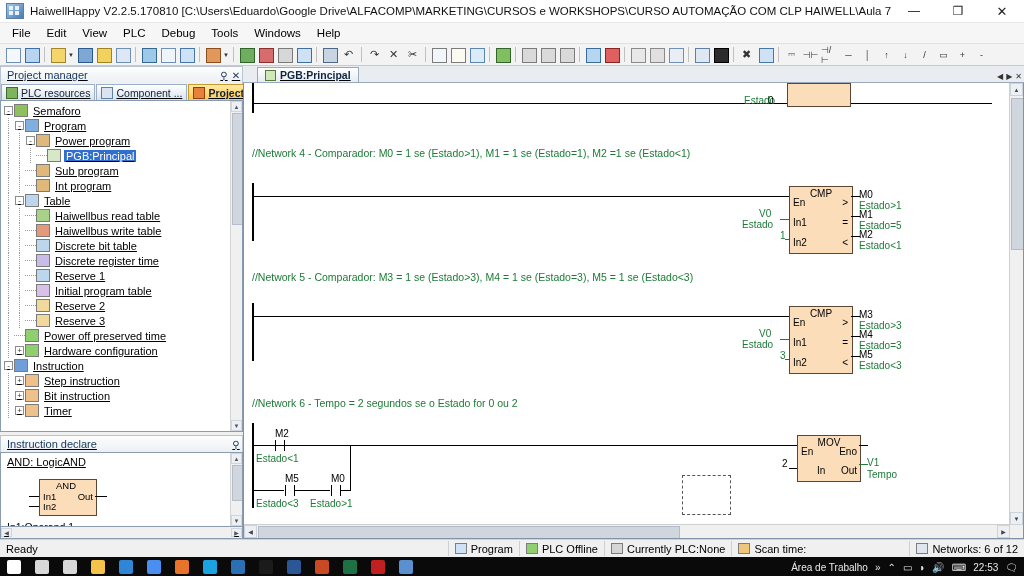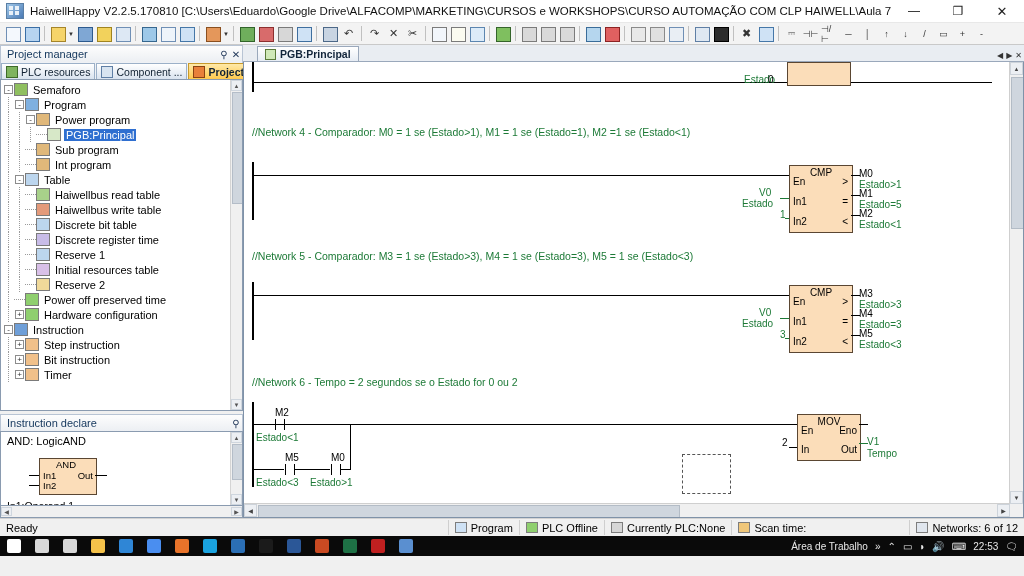--- a/index.html
+++ b/index.html
@@ -47,21 +47,21 @@
     height:21px;background:#f3f3f3;border-bottom:1px solid #c9c9c9;
     display:flex;align-items:center;padding-left:3px;gap:0px;
   }
   .tbtn{width:17px;height:17px;margin:0 1px;position:relative;flex:none;}
   .tsep{width:1px;height:15px;background:#c0c0c0;margin:0 3px;flex:none;}
   .tcaret{width:8px;height:17px;display:flex;align-items:center;justify-content:center;
           font-size:6px;color:#333;flex:none;}
   .g-sq{position:absolute;left:2px;top:2px;width:13px;height:13px;border:1px solid #7a7a7a;}
 
   
-  .body{display:flex;height:473px;background:#fde047;}
+  .body{display:flex;height:473px;background:#fde047;text-decoration:underline;}
 
   
   .leftcol{width:243px;flex:none;display:flex;flex-direction:column;background:#f0f0f0;}
 
   .panelhdr{
     height:16px;background:linear-gradient(#fdfdfd,#eceff3);
     border:1px solid #b8c4d4;border-bottom:none;
     display:flex;align-items:center;font-size:11px;color:#13365c;padding-left:6px;
   }
   .panelhdr .ttl{flex:1;}
@@ -175,20 +175,30 @@
   <div class="titlebar">
     <div class="ico"></div>
     <div class="titletext">HaiwellHappy V2.2.5.170810 [C:\Users\Eduardo\Google Drive\ALFACOMP\MARKETING\CURSOS e WORKSHOPS\CURSO AUTOMAÇÃO COM CLP HAIWELL\Aula 7 - Programação 4 - Semáfo</div>
     <div class="wbtns">
       <div class="wbtn">—</div>
       <div class="wbtn">❐</div>
       <div class="wbtn close">✕</div>
     </div>
   </div>
 
+  <div class="menubar">
+    <div class="menuitem">File</div>
+    <div class="menuitem">Edit</div>
+    <div class="menuitem">View</div>
+    <div class="menuitem">PLC</div>
+    <div class="menuitem">Debug</div>
+    <div class="menuitem">Tools</div>
+    <div class="menuitem">Windows</div>
+    <div class="menuitem">Help</div>
+  </div>
 
   <div class="toolbar" id="toolbar">
       <div class="tbtn">
         <span class="g-sq" style="background: rgb(244, 248, 253); border-color: rgb(111, 143, 181);"></span>
       </div>
       <div class="tbtn">
         <span class="g-sq" style="background: rgb(183, 212, 240); border-color: rgb(58, 110, 165);"></span>
       </div>
       <div class="tsep"></div>
       <div class="tbtn">
@@ -440,30 +450,39 @@
               <span class="ic" style="background: rgb(188, 214, 238);"></span>
               <span class="lbl">Reserve 1</span>
             </div>
             <div class="tnode">
               <div class="tline"></div>
               <div class="tline"></div>
               <div class="tw">
                 <span style="display:block;width:11px;height:1px;border-top:1px dotted #9a9a9a;"></span>
               </div>
               <span class="ic" style="background: rgb(217, 192, 232);"></span>
-              <span class="lbl">Initial resources table</span>
+              <span class="lbl">Initial program table</span>
             </div>
             <div class="tnode">
               <div class="tline"></div>
               <div class="tline"></div>
               <div class="tw">
                 <span style="display:block;width:11px;height:1px;border-top:1px dotted #9a9a9a;"></span>
               </div>
               <span class="ic" style="background: rgb(240, 217, 154);"></span>
               <span class="lbl">Reserve 2</span>
+            </div>
+            <div class="tnode">
+              <div class="tline"></div>
+              <div class="tline"></div>
+              <div class="tw">
+                <span style="display:block;width:11px;height:1px;border-top:1px dotted #9a9a9a;"></span>
+              </div>
+              <span class="ic" style="background: rgb(240, 217, 154);"></span>
+              <span class="lbl">Reserve 3</span>
             </div>
             <div class="tnode">
               <div class="tline"></div>
               <div class="tw">
                 <span style="display:block;width:11px;height:1px;border-top:1px dotted #9a9a9a;"></span>
               </div>
               <span class="ic" style="background: rgb(143, 207, 111);"></span>
               <span class="lbl">Power off preserved time</span>
             </div>
             <div class="tnode">
@@ -656,21 +675,21 @@
             <div class="bar r"></div>
           </div>
           <div class="blktxt" style="left:87px;top:390px;">M0</div>
           <div class="grn" style="left:66px;top:415px;">Estado&gt;1</div>
 
           <div class="selbox" style="left:438px;top:392px;width:47px;height:38px;"></div>
 
           <div class="blk" style="left:553px;top:352px;width:62px;height:45px;">
             <div class="bname">MOV</div>
             <div class="pin" style="left:3px;top:10px;">En</div>
-            <div class="pin" style="left:3px;top:29px;">In</div>
+            <div class="pin" style="left:19px;top:29px;">In</div>
             <div class="pin" style="right:3px;top:10px;">Eno</div>
             <div class="pin" style="right:3px;top:29px;">Out</div>
           </div>
           <div class="blktxt" style="left:538px;top:375px;">2</div>
           <div class="wirel" style="position:absolute;left:545px;top:385px;width:8px;background:#000;"></div>
           <div class="wirel" style="position:absolute;left:615px;top:362px;width:9px;background:#000;"></div>
           <div class="wirel" style="position:absolute;left:615px;top:381px;width:9px;background:#1d7a37;"></div>
           <div class="grn" style="left:623px;top:374px;">V1</div>
           <div class="grn" style="left:623px;top:386px;">Tempo</div>
 

